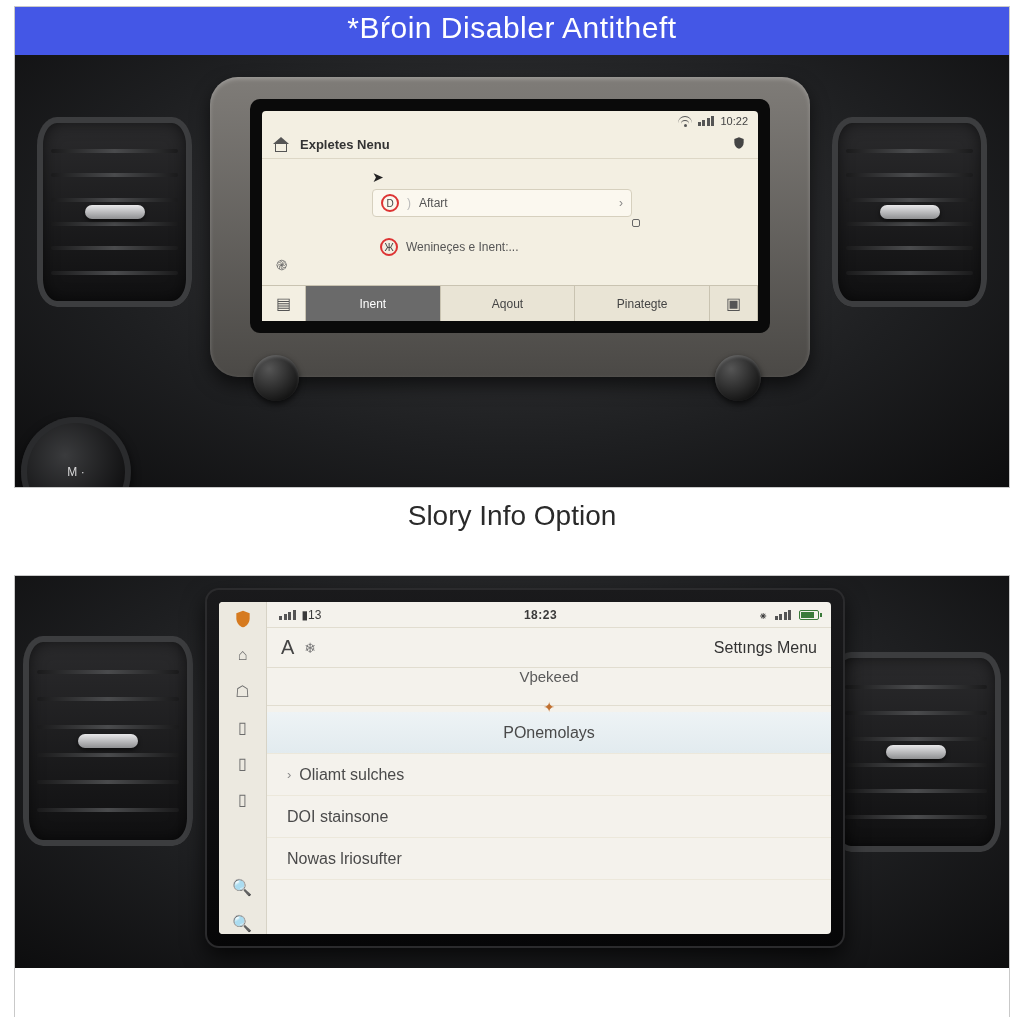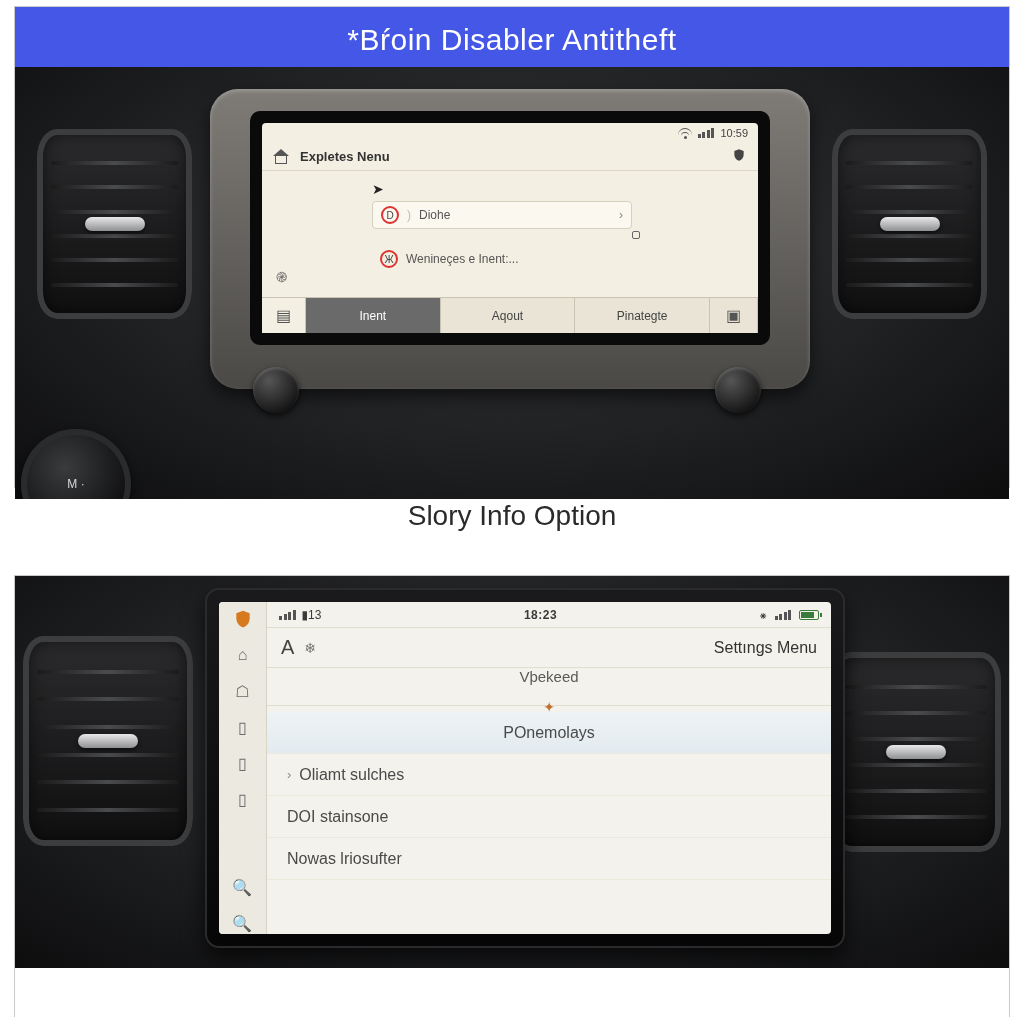--- a/index.html
+++ b/index.html
@@ -27,21 +27,21 @@
     text-align: center;
     font-size: 28px;
     color: #2a2a2a;
   }
   .blue-banner {
     width: 100%;
     background: #4457e6;
     color: #fff;
     text-align: center;
     font-size: 30px;
-    padding: 16px 0 10px 0;
+    padding: 4px 0 10px 0;
     letter-spacing: 0.5px;
   }
   .dash-photo {
     position: relative;
     width: 100%;
     background: radial-gradient(ellipse at 50% 40%, #3a3b3d 0%, #1e1f21 60%, #0d0d0e 100%);
     overflow: hidden;
   }
   .panel-top .dash-photo { height: 432px; }
   .panel-bottom .dash-photo { height: 392px; }
@@ -330,41 +330,41 @@
           <div class="s1-status">
             <span class="wifi-ic">
                 <span class="wifi-dot"></span>
               </span>
             <span class="sigbars">
                 <i></i>
                 <i></i>
                 <i></i>
                 <i></i>
               </span>
-            <span>10:59</span>
+            <span>10:22</span>
           </div>
 
           <div class="s1-header">
             <span class="home-icon"></span>
             <span>Expletes Nenu</span>
             <span style="margin-left:auto">
               <svg class="shield-svg" viewBox="0 0 24 24">
                   <path fill="#444" d="M12 2l8 3v6c0 5-3.4 9.7-8 11-4.6-1.3-8-6-8-11V5l8-3z"></path>
                 </svg>
             </span>
           </div>
 
           <div class="s1-body">
             <span class="cursor-arrow">➤</span>
             <span class="s1-left-glyph">֎</span>
 
             <div class="opt-row opt1">
               <span class="red-circ">D</span>
               <span style="color:#bbb">)</span>
-              <span>Diohe</span>
+              <span>Aftart</span>
               <span class="chev">›</span>
             </div>
             <span class="tiny-dot"></span>
 
             <div class="opt-row opt2">
               <span class="red-circ">Ж</span>
               <span>Wenineçes e Inent:...</span>
             </div>
           </div>
 

